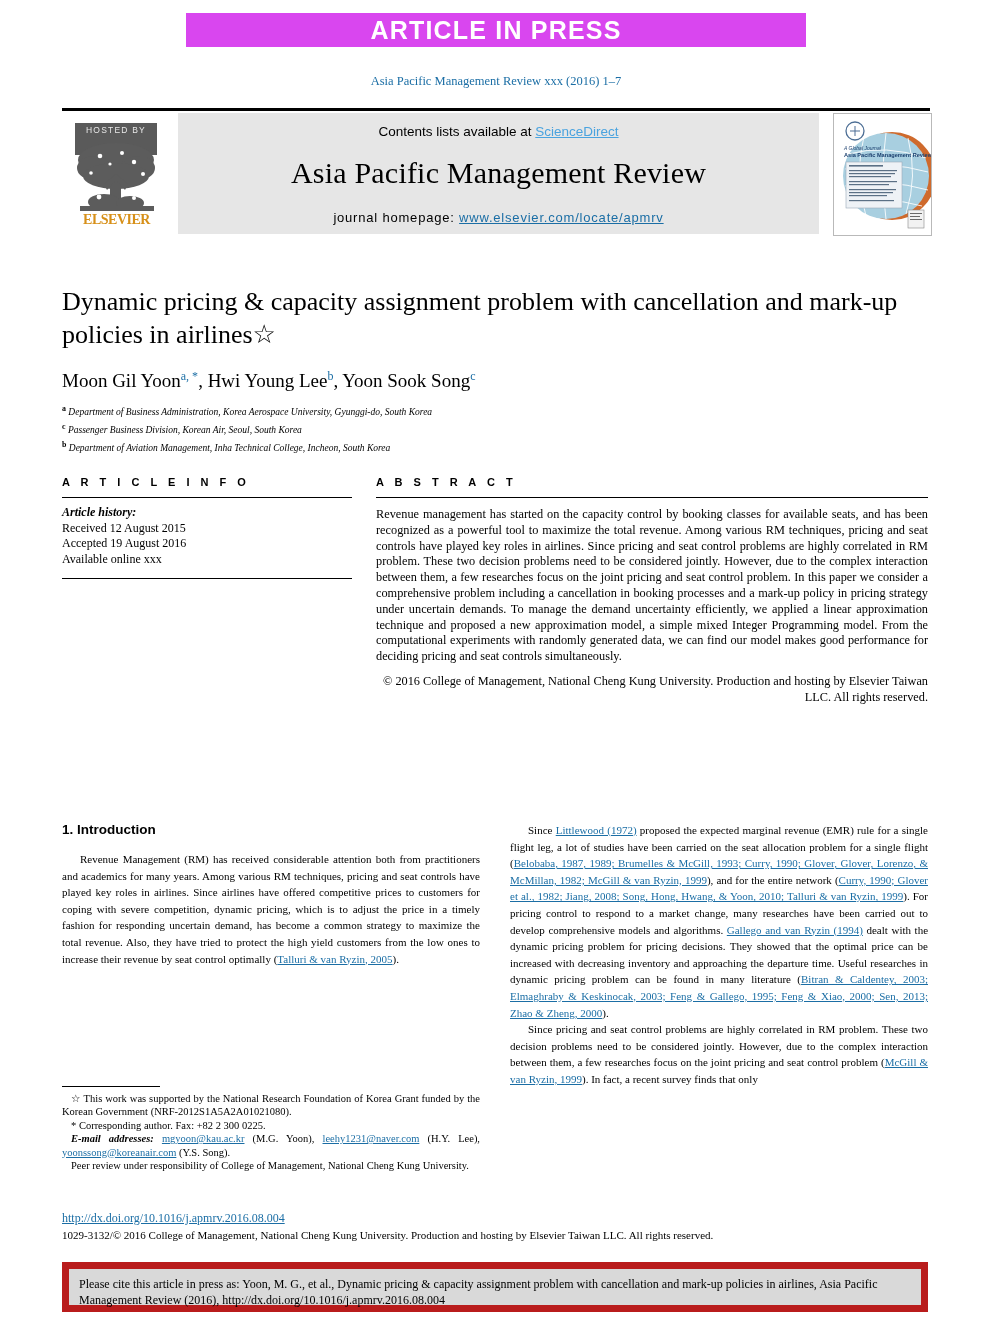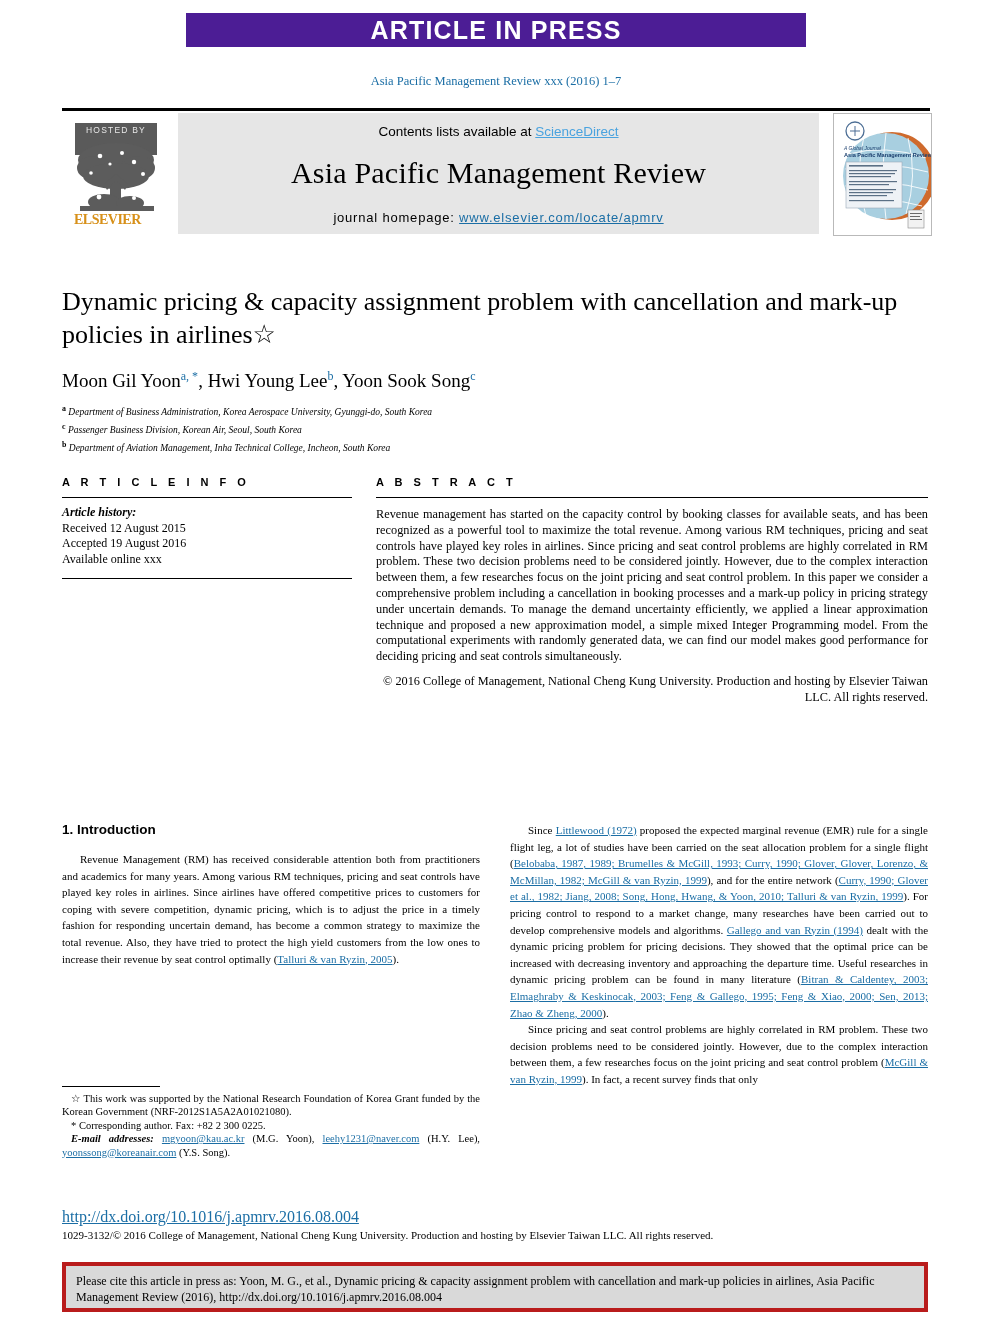--- a/index.html
+++ b/index.html
@@ -16,21 +16,21 @@
     overflow: hidden;
   }
 
   
   .aip-banner {
     position: absolute;
     left: 186px;
     top: 13px;
     width: 620px;
     height: 34px;
-    background: #4c1d95;
+    background: #d946ef;
     display: flex;
     align-items: center;
     justify-content: center;
   }
   .aip-banner span {
     font-family: "Liberation Sans", "DejaVu Sans", sans-serif;
     font-weight: bold;
     font-size: 25px;
     letter-spacing: 1.2px;
     color: #ffffff;
@@ -90,21 +90,21 @@
     left: 12px;
     top: 27px;
     width: 85px;
     height: 72px;
   }
   .elsevier-word {
     position: absolute;
     left: 12px;
     top: 99px;
     width: 85px;
-    text-align: left;
+    text-align: center;
     font-family: "Liberation Serif", serif;
     font-weight: bold;
     font-size: 14px;
     color: #d79019;
     letter-spacing: -0.5px;
   }
   .masthead-center {
     position: absolute;
     left: 116px;
     top: 5px;
@@ -269,36 +269,36 @@
   .footnotes .it { font-style: italic; font-weight: bold; }
 
   
   .doi-block {
     position: absolute;
     left: 62px;
     top: 1208px;
     width: 868px;
   }
   .doi-link {
-    font-size: 16px;
+    font-size: 12px;
     color: #1b6ea5;
   }
   .issn-line {
     font-size: 11px;
     margin-top: 3px;
   }
 
   
   .cite-box {
     position: absolute;
     left: 62px;
     top: 1262px;
     width: 866px;
     height: 50px;
-    border: 4px solid #b91c1c;
+    border: 7px solid #b91c1c;
     background: #d9d9d9;
     box-sizing: border-box;
     padding: 7px 10px 0 10px;
   }
   .cite-box p {
     margin: 0;
     font-size: 12px;
     line-height: 16px;
   }
 </style>
@@ -437,20 +437,21 @@
 <div class="col-right">
   <p class="body"><span>Since </span><a class="ref" href="#">Littlewood (1972)</a><span> proposed the expected marginal revenue (EMR) rule for a single flight leg, a lot of studies have been carried on the seat allocation problem for a single flight (</span><a class="ref" href="#">Belobaba, 1987, 1989; Brumelles &amp; McGill, 1993; Curry, 1990; Glover, Glover, Lorenzo, &amp; McMillan, 1982; McGill &amp; van Ryzin, 1999</a><span>), and for the entire network (</span><a class="ref" href="#">Curry, 1990; Glover et al., 1982; Jiang, 2008; Song, Hong, Hwang, &amp; Yoon, 2010; Talluri &amp; van Ryzin, 1999</a><span>). For pricing control to respond to a market change, many researches have been carried out to develop comprehensive models and algorithms. </span><a class="ref" href="#">Gallego and van Ryzin (1994)</a><span> dealt with the dynamic pricing problem for pricing decisions. They showed that the optimal price can be increased with decreasing inventory and approaching the departure time. Useful researches in dynamic pricing problem can be found in many literature (</span><a class="ref" href="#">Bitran &amp; Caldentey, 2003; Elmaghraby &amp; Keskinocak, 2003; Feng &amp; Gallego, 1995; Feng &amp; Xiao, 2000; Sen, 2013; Zhao &amp; Zheng, 2000</a><span>).</span></p>
   <p class="body"><span>Since pricing and seat control problems are highly correlated in RM problem. These two decision problems need to be considered jointly. However, due to the complex interaction between them, a few researches focus on the joint pricing and seat control problem (</span><a class="ref" href="#">McGill &amp; van Ryzin, 1999</a><span>). In fact, a recent survey finds that only</span></p>
 </div>
 
 <div class="footnotes">
   <div class="fn-rule"></div>
   <p class="ind">☆ This work was supported by the National Research Foundation of Korea Grant funded by the Korean Government (NRF-2012S1A5A2A01021080).</p>
   <p class="ind">* Corresponding author. Fax: +82 2 300 0225.</p>
   <p class="ind"><span class="it">E-mail addresses:</span> <a class="ref" href="#">mgyoon@kau.ac.kr</a><span> (M.G. Yoon), </span><a class="ref" href="#">leehy1231@naver.com</a><span> (H.Y. Lee), </span><a class="ref" href="#">yoonssong@koreanair.com</a><span> (Y.S. Song).</span></p>
+  <p class="ind">Peer review under responsibility of College of Management, National Cheng Kung University.</p>
 </div>
 
 <div class="doi-block">
   <a class="doi-link" href="#">http://dx.doi.org/10.1016/j.apmrv.2016.08.004</a>
   <div class="issn-line">1029-3132/© 2016 College of Management, National Cheng Kung University. Production and hosting by Elsevier Taiwan LLC. All rights reserved.</div>
 </div>
 
 <div class="cite-box">
   <p>Please cite this article in press as: Yoon, M. G., et al., Dynamic pricing &amp; capacity assignment problem with cancellation and mark-up policies in airlines, Asia Pacific Management Review (2016), http://dx.doi.org/10.1016/j.apmrv.2016.08.004</p>
 </div>

